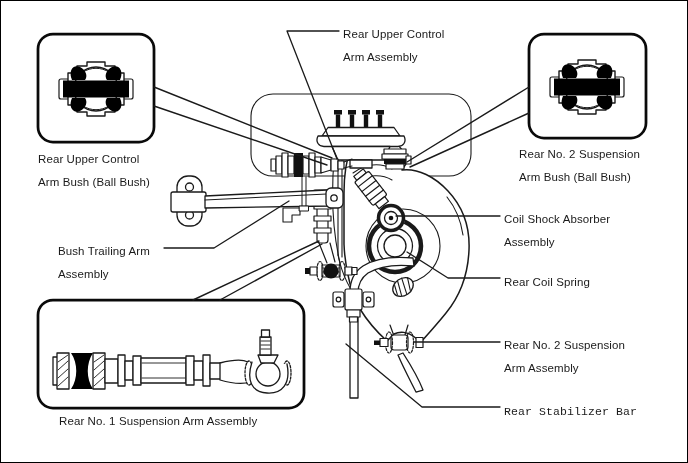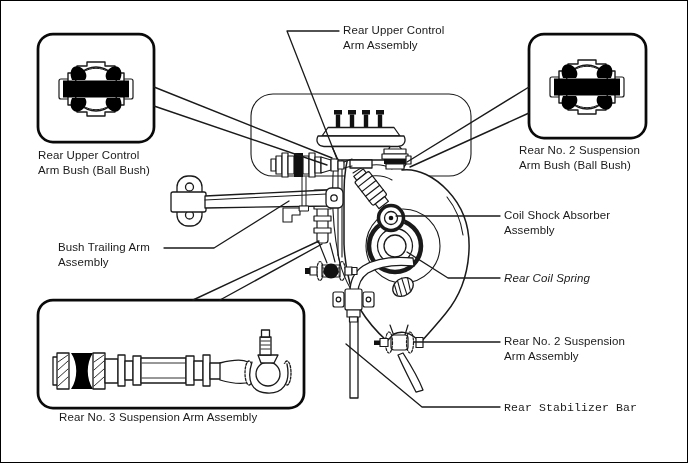--- a/index.html
+++ b/index.html
@@ -3,21 +3,21 @@
 <meta charset="utf-8">
 <style>
   html,body{margin:0;padding:0;background:#fff;}
   #figure{
     position:relative;width:688px;height:463px;box-sizing:border-box;
     background:#fff;border:1px solid #000;overflow:hidden;
     font-family:"Liberation Sans", sans-serif;
   }
   #art{position:absolute;left:0;top:0;}
   .lbl{
-    position:absolute;font-size:11.5px;line-height:15px;color:#1a1a1a;
+    position:absolute;font-size:11.5px;line-height:23px;color:#1a1a1a;
     white-space:pre-line;letter-spacing:.1px;
   }
 </style>
 </head>
 <body>
 
 <div id="figure">
 
 <svg id="art" width="688" height="463" viewBox="0 0 688 463" fill="none" stroke-linejoin="round" stroke-linecap="round">
   <defs>
@@ -230,19 +230,19 @@
 <div class="lbl" style="left:342px;top:22px;">Rear Upper Control
 Arm Assembly</div>
 <div class="lbl" style="left:37px;top:147px;">Rear Upper Control
 Arm Bush (Ball Bush)</div>
 <div class="lbl" style="left:518px;top:142px;">Rear No. 2 Suspension
 Arm Bush (Ball Bush)</div>
 <div class="lbl" style="left:57px;top:239px;">Bush Trailing Arm
 Assembly</div>
 <div class="lbl" style="left:503px;top:207px;">Coil Shock Absorber
 Assembly</div>
-<div class="lbl" style="left:503px;top:270px;font-style:italic;">Rear Coil Spring</div>
+<div class="lbl" style="left:503px;top:270px;">Rear Coil Spring</div>
 <div class="lbl" style="left:503px;top:333px;">Rear No. 2 Suspension
 Arm Assembly</div>
 <div class="lbl" style="left:503px;top:399px;font-family:Liberation Mono, monospace;">Rear Stabilizer Bar</div>
-<div class="lbl" style="left:58px;top:409px;">Rear No. 3 Suspension Arm Assembly</div>
+<div class="lbl" style="left:58px;top:409px;">Rear No. 1 Suspension Arm Assembly</div>
 
 </div>
 
 </body></html>

